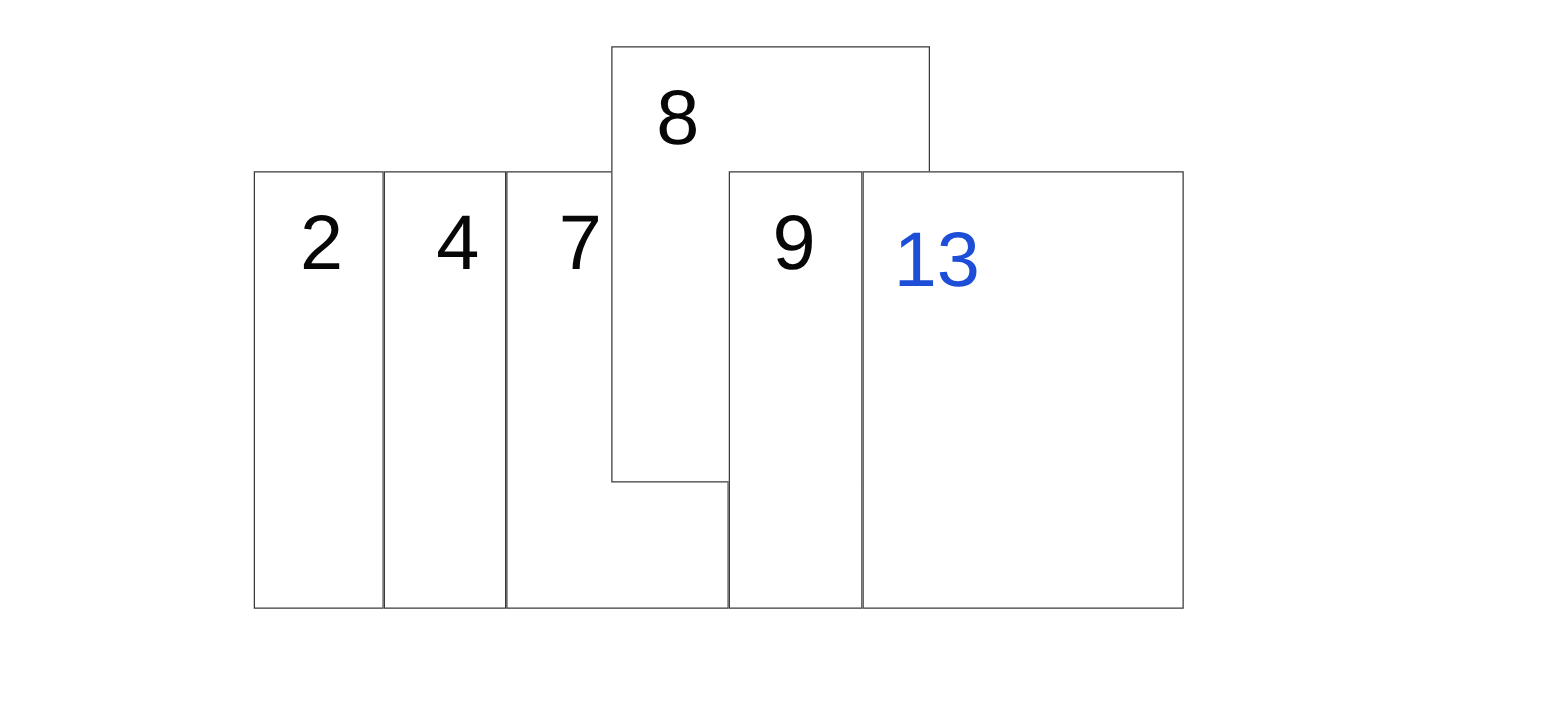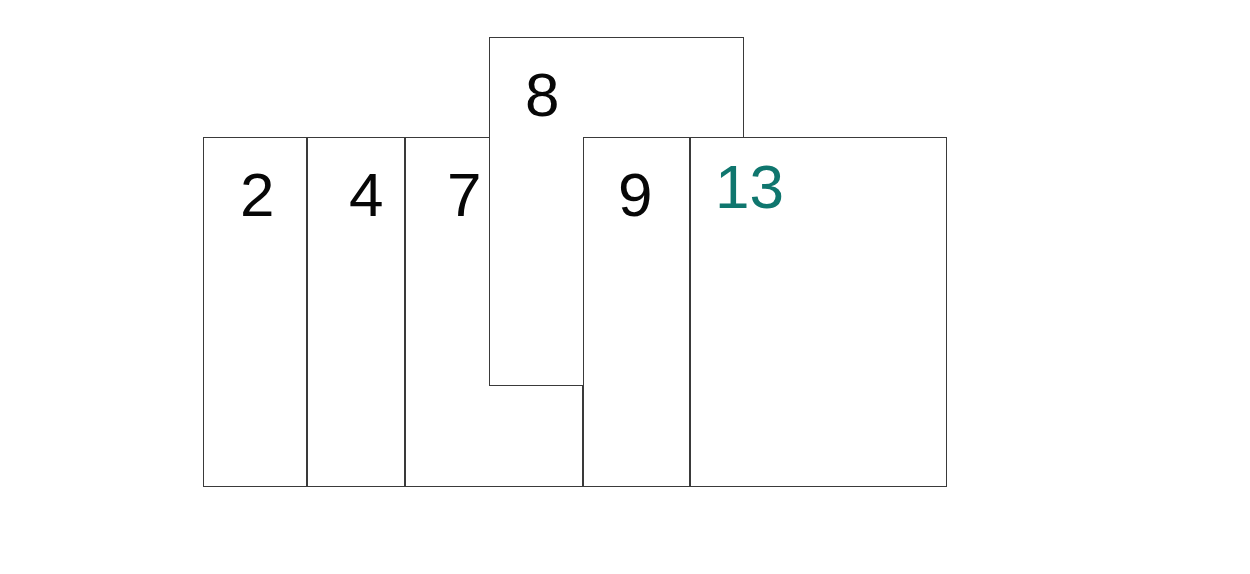--- a/index.html
+++ b/index.html
@@ -42,15 +42,15 @@
     <div class="box" style="left: 405px; top: 137px; width: 178px; height: 350px; z-index: 1; border-color: rgb(58, 58, 58);">
       <span class="box-label" style="left: 41px; top: 26px; color: rgb(7, 7, 7);">7</span>
     </div>
     <div class="box" style="left: 489px; top: 37px; width: 255px; height: 349px; z-index: 2; border-color: rgb(58, 58, 58);">
       <span class="box-label" style="left: 35px; top: 26px; color: rgb(7, 7, 7);">8</span>
     </div>
     <div class="box" style="left: 583px; top: 137px; width: 107px; height: 350px; z-index: 3; border-color: rgb(58, 58, 58);">
       <span class="box-label" style="left: 34px; top: 26px; color: rgb(7, 7, 7);">9</span>
     </div>
     <div class="box" style="left: 690px; top: 137px; width: 257px; height: 350px; z-index: 3; border-color: rgb(58, 58, 58);">
-      <span class="box-label" style="left: 24px; top: 18px; color: #0f766e;">13</span>
+      <span class="box-label" style="left: 24px; top: 40px; color: #1d4ed8;">13</span>
     </div>
   </div>
 
 </body></html>

